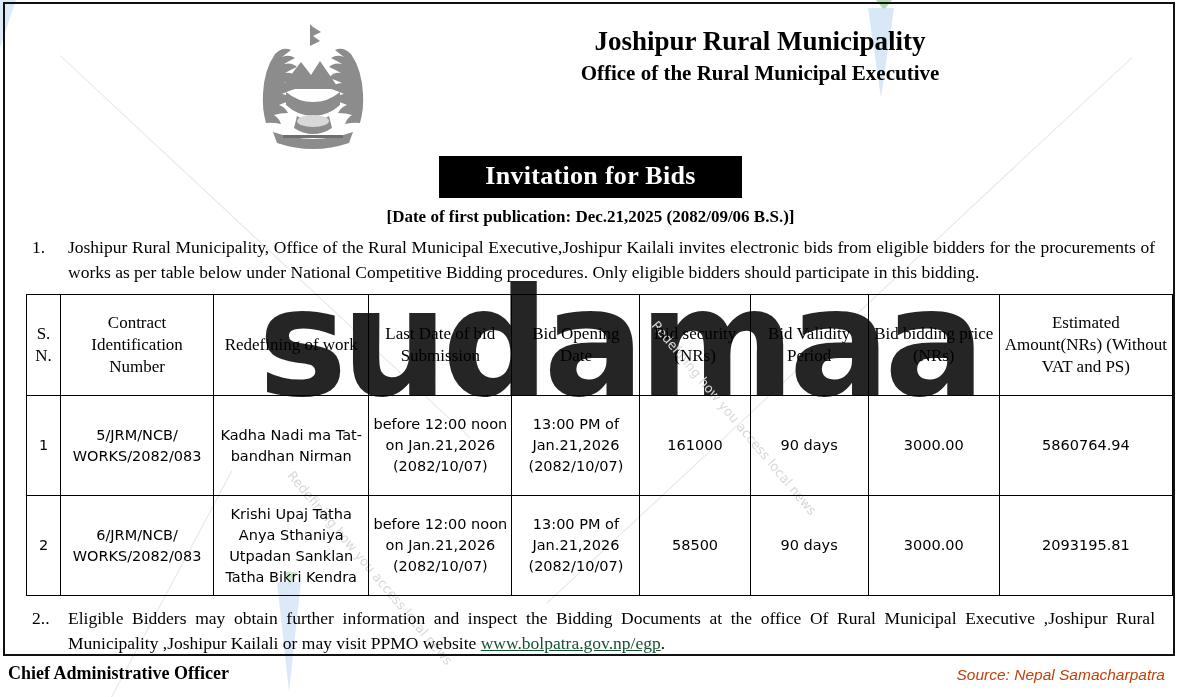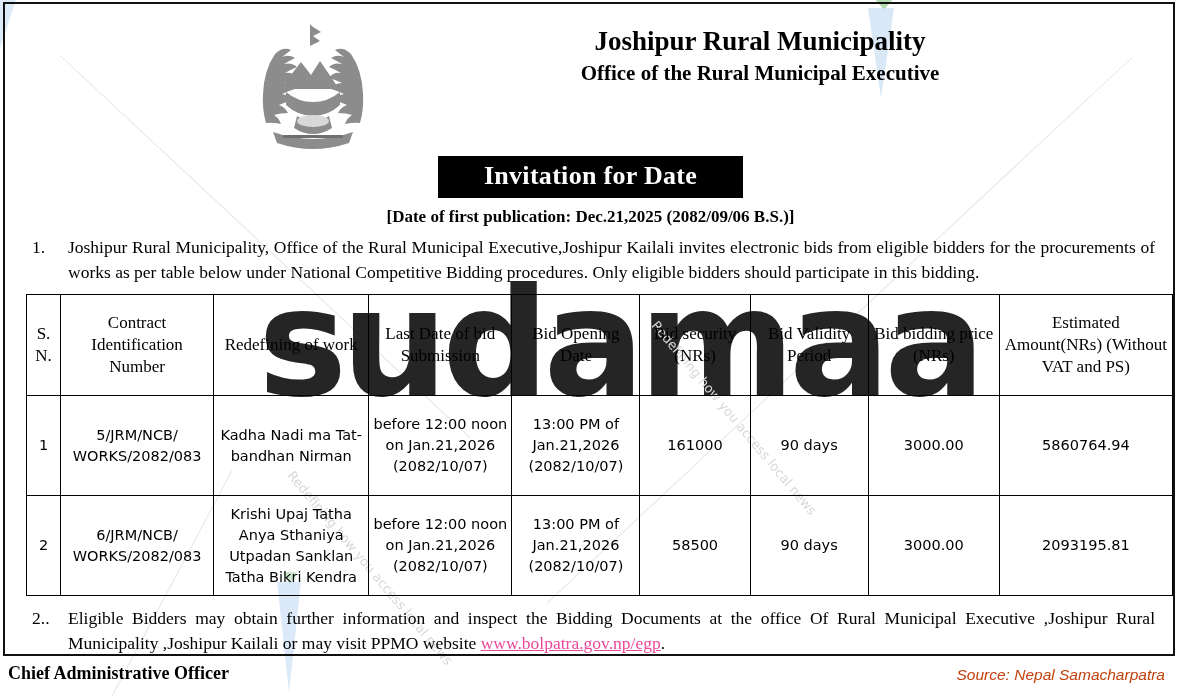--- a/index.html
+++ b/index.html
@@ -246,21 +246,21 @@
     text-align: justify;
     padding-left: 42px;
   }
   #footer-num {
     position: absolute;
     left: 6px;
     top: 0;
   }
   #ppmo-link {
     text-decoration: underline;
-    color: #ec4899;
+    color: #14532d;
   }
   #signatory {
     text-align: left;
     font-size: 18px;
     font-weight: bold;
     margin: 7px 22px 0 0;
   }
 
   
   #source-line {
@@ -327,21 +327,21 @@
       </g>
     </svg>
 
     <div id="header-text">
       <div id="org-name">Joshipur Rural Municipality</div>
       <div id="org-office">Office of the  Rural Municipal Executive</div>
     </div>
   </div>
 
   <div id="title-row">
-    <span id="title-banner">Invitation for Date</span>
+    <span id="title-banner">Invitation for Bids</span>
   </div>
   <div id="pub-date">[Date of first publication: Dec.21,2025 (2082/09/06 B.S.)]</div>
 
   <div id="intro">
     <span id="intro-num">1.</span>
     <span>Joshipur Rural Municipality, Office of  the Rural Municipal Executive,Joshipur Kailali invites electronic bids from eligible bidders for the procurements of works as per table below under National Competitive Bidding procedures. Only eligible bidders should participate in this bidding.</span>
   </div>
 
   <table id="bid-table">
     <colgroup>

